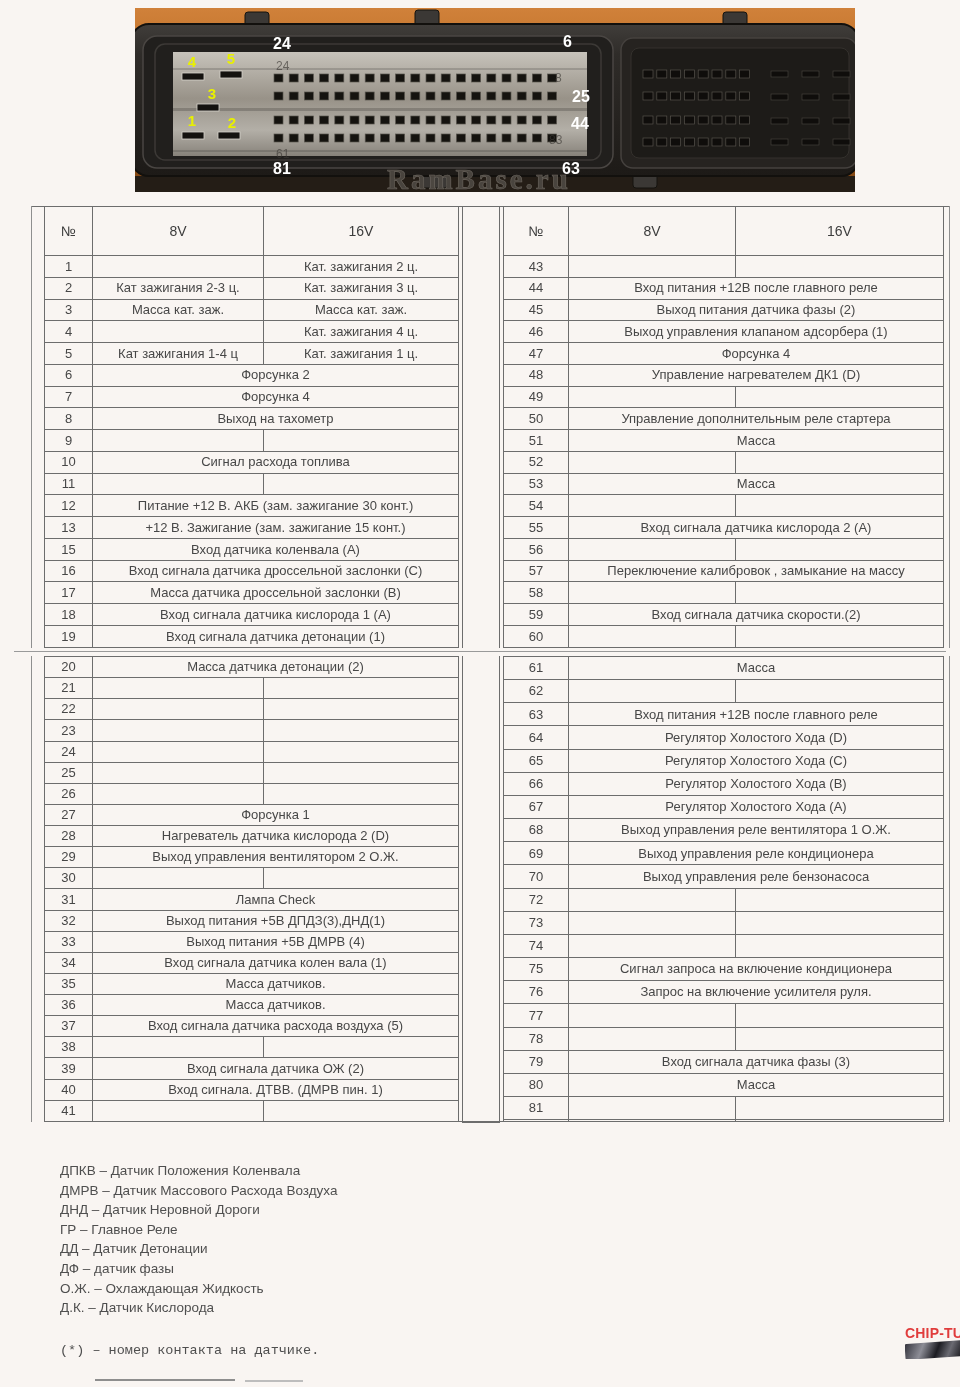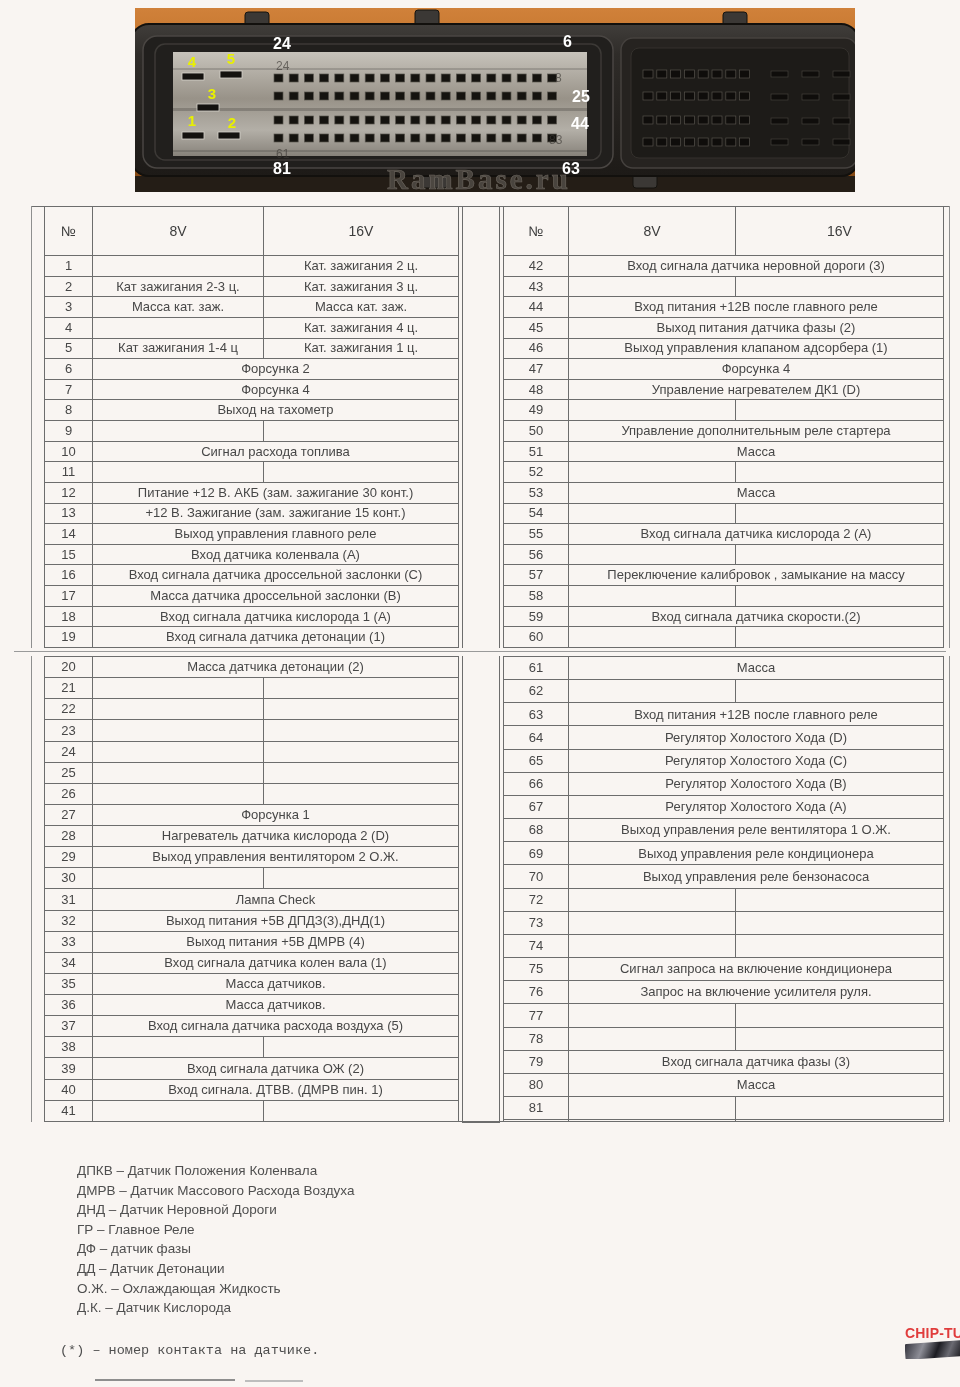--- a/index.html
+++ b/index.html
@@ -24,21 +24,21 @@
     font-size:13px;color:#474747;text-align:center;
     padding:0 2px;overflow:hidden;white-space:nowrap;line-height:1.05;
   }
   table.pin tr.hdr td{height:48px;font-size:14px;color:#3d3d3d;}
   #lt1,#lt2{left:44px;width:414px;}
   #rt1,#rt2{left:503px;width:440px;}
   #lt1,#rt1{top:206px;height:442px;}
   #lt2,#rt2{top:656px;height:466px;border-radius:25px;}
   
   #legend{position:absolute;left:60px;top:1161px;font-size:13.5px;color:#4f4f4f;}
-  #legend .lg-line{height:19.6px;line-height:19.6px;white-space:nowrap;margin-left:17px;}
+  #legend .lg-line{height:19.6px;line-height:19.6px;white-space:nowrap;}
   #footnote{position:absolute;left:60px;top:1343px;font-size:13.5px;color:#4f4f4f;font-family:Liberation Mono, monospace;}
   
   #chiplogo{position:absolute;left:905px;top:1325px;width:55px;height:34px;overflow:hidden;}
   #chiplogo .cl-text{font-size:14px;font-weight:bold;color:#e03c3c;letter-spacing:.2px;white-space:nowrap;}
   #chiplogo .cl-img{margin-top:1px;width:58px;height:16px;border-radius:2px;
     background:linear-gradient(115deg,#34343d 0%,#8d8d96 30%,#1c1c22 55%,#6a6a72 75%,#101014 100%);
     transform:rotate(-4deg);}
   
   #cutline1{position:absolute;left:95px;top:1379px;width:140px;height:2px;background:#8e8e8e;}
   #cutline2{position:absolute;left:245px;top:1380px;width:58px;height:2px;background:#bdbdbd;}
@@ -325,24 +325,20 @@
       </tr>
       <tr>
         <td>12</td>
         <td colspan="2">Питание +12 В. АКБ (зам. зажигание 30 конт.)</td>
       </tr>
       <tr>
         <td>13</td>
         <td colspan="2">+12 В. Зажигание (зам. зажигание 15 конт.)</td>
       </tr>
       <tr>
-        <td>14</td>
-        <td colspan="2">Выход управления главного реле</td>
-      </tr>
-      <tr>
         <td>15</td>
         <td colspan="2">Вход датчика коленвала (А)</td>
       </tr>
       <tr>
         <td>16</td>
         <td colspan="2">Вход сигнала датчика дроссельной заслонки (С)</td>
       </tr>
       <tr>
         <td>17</td>
         <td colspan="2">Масса датчика дроссельной заслонки (В)</td>
@@ -469,24 +465,20 @@
       <col style="width:167px">
       <col style="width:208px">
     </colgroup>
 <tbody>
       <tr class="hdr">
         <td>№</td>
         <td>8V</td>
         <td>16V</td>
       </tr>
       <tr>
-        <td>42</td>
-        <td colspan="2">Вход сигнала датчика неровной дороги (3)</td>
-      </tr>
-      <tr>
         <td>43</td>
         <td></td>
         <td></td>
       </tr>
       <tr>
         <td>44</td>
         <td colspan="2">Вход питания +12В после главного реле</td>
       </tr>
       <tr>
         <td>45</td>
@@ -660,22 +652,22 @@
         <td></td>
       </tr>
     </tbody>
   </table>
 
 <div id="legend">
     <div class="lg-line">ДПКВ – Датчик Положения Коленвала</div>
     <div class="lg-line">ДМРВ – Датчик Массового Расхода Воздуха</div>
     <div class="lg-line">ДНД – Датчик Неровной Дороги</div>
     <div class="lg-line">ГР – Главное Реле</div>
+    <div class="lg-line">ДД – Датчик Детонации</div>
     <div class="lg-line">ДФ – датчик фазы</div>
-    <div class="lg-line">ДД – Датчик Детонации</div>
     <div class="lg-line">О.Ж. – Охлаждающая Жидкость</div>
     <div class="lg-line">Д.К. – Датчик Кислорода</div>
   </div>
 <div id="footnote">(*) – номер контакта на датчике.</div>
 
 <div id="chiplogo">
   <div class="cl-text">CHIP-TUN</div>
   <div class="cl-img"></div>
 </div>
 

